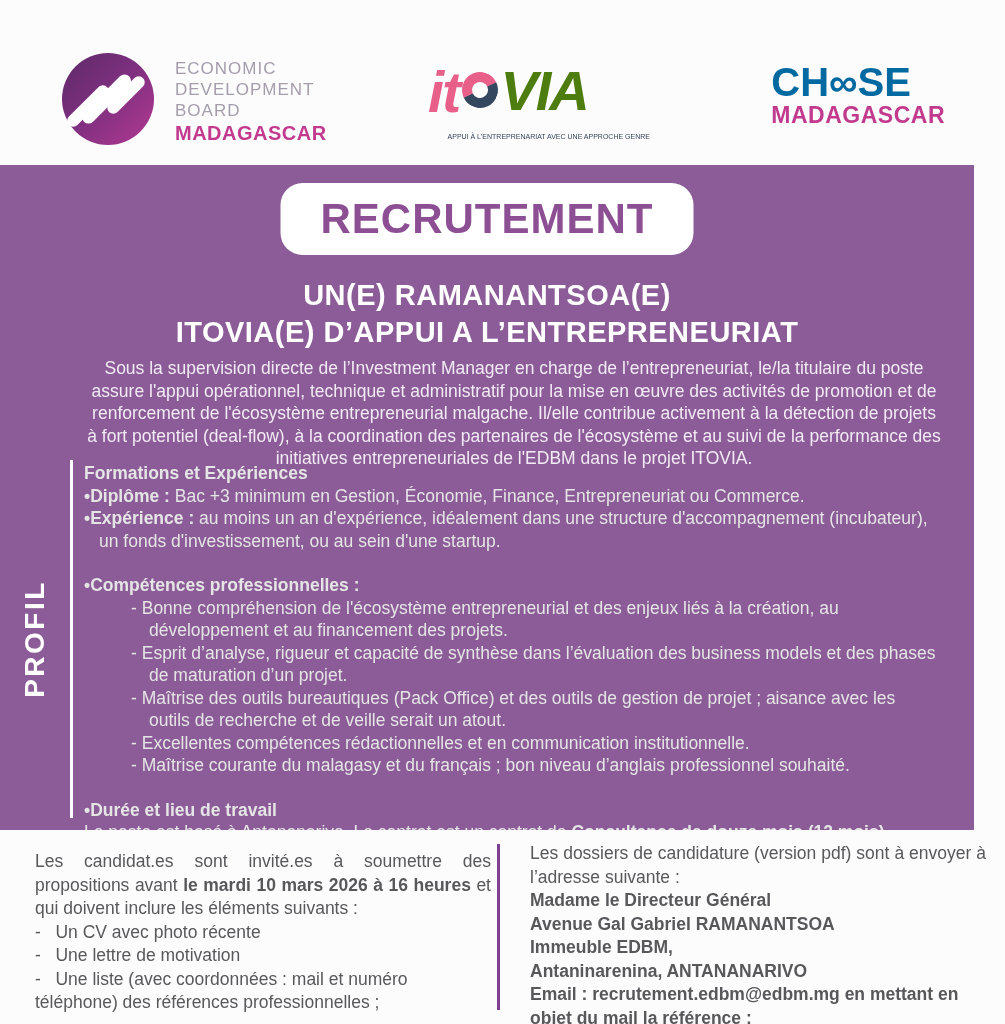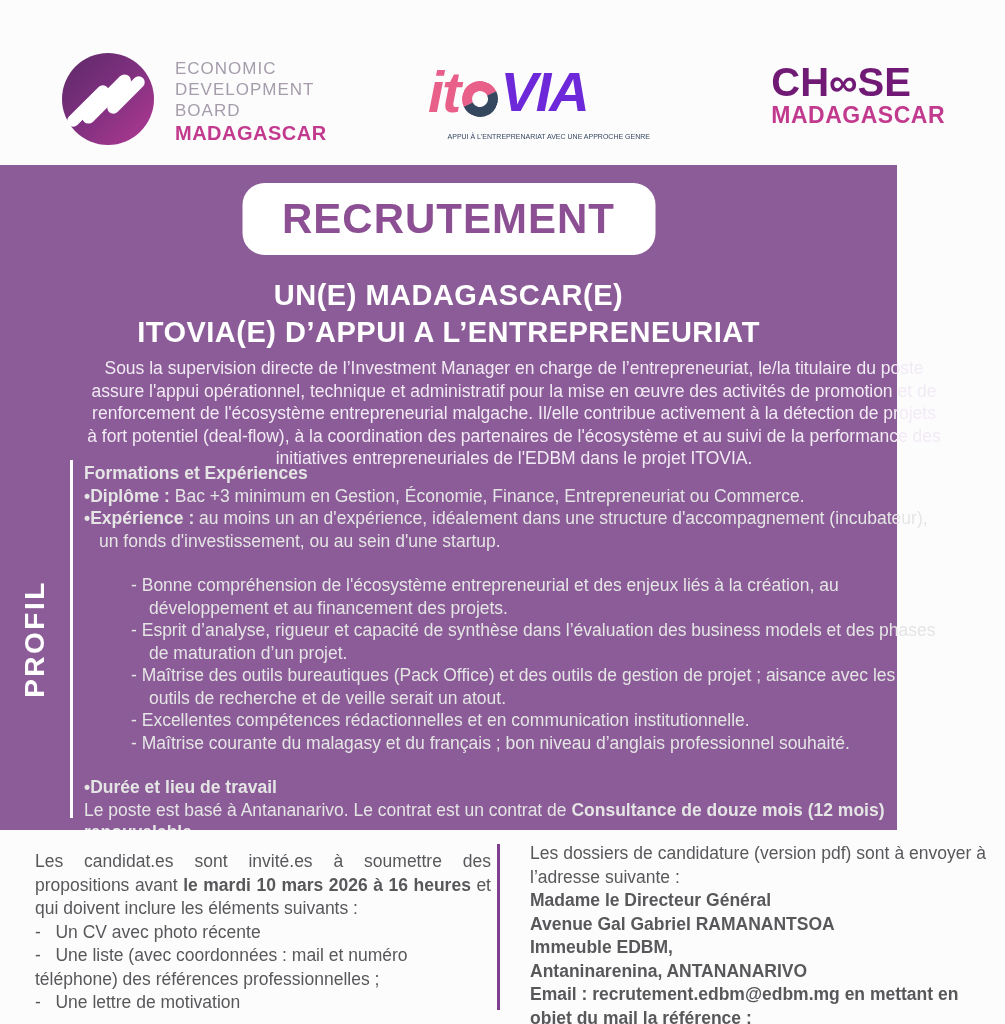--- a/index.html
+++ b/index.html
@@ -21,36 +21,36 @@
   }
   .edbm-stroke { position:absolute; background:#ffffff; border-radius:7px; transform:rotate(45deg); }
   .edbm-s1 { width:12px; height:54px; left:20px; top:26px; }
   .edbm-s2 { width:13px; height:64px; left:38px; top:14px; }
   .edbm-s3 { width:12px; height:48px; left:58px; top:18px; }
   .edbm-text { position:absolute; left:113px; top:10px; }
   .edbm-line { font-size:17px; line-height:21px; color:#a59dab; letter-spacing:1px; }
   .edbm-country { font-size:20px; line-height:24px; font-weight:700; color:#c23a8e; letter-spacing:.5px; }
 
   .itovia { position:absolute; left:428px; top:58px; width:210px; height:90px; }
-  .itovia-row { display:flex; align-items:center; }
+  .itovia-row { display:flex; }
   .itovia-it { font-style:italic; font-weight:800; font-size:58px; color:#e85f8a; letter-spacing:-2px; }
   .itovia-o {
     display:inline-block; width:36px; height:36px; border-radius:50%;
     border:10px solid #e85f8a; border-bottom-color:#35465f; border-right-color:#35465f;
     transform:rotate(20deg); margin:14px 2px 0 3px;
   }
-  .itovia-via { font-style:italic; font-weight:800; font-size:56px; color:#6d28d9; letter-spacing:-2px; }
+  .itovia-via { font-style:italic; font-weight:800; font-size:56px; color:#4d7c0f; letter-spacing:-2px; }
   .itovia-tagline { position:absolute; right:-12px; bottom:8px; font-size:7px; color:#35465f; white-space:nowrap; }
 
   .choose { position:absolute; right:60px; top:62px; text-align:left; }
-  .choose-line1 { font-size:40px; line-height:40px; font-weight:800; color:#701a75; letter-spacing:0px; }
+  .choose-line1 { font-size:40px; line-height:40px; font-weight:800; color:#0369a1; letter-spacing:0px; }
   .choose-line2 { font-size:23px; line-height:26px; font-weight:800; color:#c23a8e; letter-spacing:.5px; }
 
   
-  .body-purple { position:absolute; top:165px; left:0; width:897px; height:665px; background:#8b5c97; }
+  .body-purple { position:absolute; top:165px; left:0; width:974px; height:665px; background:#8b5c97; }
 
   .badge {
     position:absolute; left:50%; transform:translateX(-50%); top:18px;
     background:#ffffff; border-radius:22px; padding:12px 40px;
   }
   .badge-text { font-size:42px; font-weight:800; color:#8d4f93; letter-spacing:1px; }
 
   .job-title { position:absolute; top:112px; left:0; width:100%; text-align:center; color:#ffffff; }
   .job-title-line { font-size:29px; line-height:37px; font-weight:800; letter-spacing:.5px; }
 
@@ -133,41 +133,42 @@
 
 </div>
 
 <div class="body-purple">
 
   <div class="badge">
     <span class="badge-text">RECRUTEMENT</span>
   </div>
 
   <div class="job-title">
-    <div class="job-title-line">UN(E) MADAGASCAR(E)</div>
+    <div class="job-title-line">UN(E) RAMANANTSOA(E)</div>
     <div class="job-title-line">ITOVIA(E) D’APPUI A L’ENTREPRENEURIAT</div>
   </div>
 
   <div class="intro">Sous la supervision directe de l’Investment Manager en charge de l’entrepreneuriat, le/la titulaire du poste assure l'appui opérationnel, technique et administratif pour la mise en œuvre des activités de promotion et de renforcement de l'écosystème entrepreneurial malgache. Il/elle contribue activement à la détection de projets à fort potentiel (deal-flow), à la coordination des partenaires de l'écosystème et au suivi de la performance des initiatives entrepreneuriales de l'EDBM dans le projet ITOVIA.</div>
 
   <div class="profil-rail"></div>
   <div class="profil-box">
     <span class="profil-label">PROFIL</span>
   </div>
 
   <div class="profil-content">
 
     <div class="sec-heading">Formations et Expériences</div>
 
     <div class="b-item"><span class="b-label">Diplôme :</span><span> Bac +3 minimum en Gestion, Économie, Finance, Entrepreneuriat ou Commerce.</span></div>
 
     <div class="b-item"><span class="b-label">Expérience :</span><span> au moins un an d'expérience, idéalement dans une structure d'accompagnement (incubateur), un fonds d'investissement, ou au sein d'une startup.</span></div>
 
     <div class="spacer"></div>
 
+    <div class="b-item"><span class="b-label">Compétences professionnelles :</span></div>
 
     <div class="sub-item">Bonne compréhension de l'écosystème entrepreneurial et des enjeux liés à la création, au développement et au financement des projets.</div>
     <div class="sub-item">Esprit d’analyse, rigueur et capacité de synthèse dans l’évaluation des business models et des phases de maturation d’un projet.</div>
     <div class="sub-item">Maîtrise des outils bureautiques (Pack Office) et des outils de gestion de projet ; aisance avec les outils de recherche et de veille serait un atout.</div>
     <div class="sub-item">Excellentes compétences rédactionnelles et en communication institutionnelle.</div>
     <div class="sub-item">Maîtrise courante du malagasy et du français ; bon niveau d’anglais professionnel souhaité.</div>
 
     <div class="spacer"></div>
 
     <div class="b-item"><span class="b-label">Durée et lieu de travail</span></div>
@@ -176,22 +177,22 @@
 
   </div>
 
 </div>
 
 <div class="footer">
 
   <div class="f-left">
     <span>Les candidat.es sont invité.es à soumettre des propositions avant </span><span class="bold">le mardi 10 mars 2026 à 16 heures</span><span> et qui doivent inclure les éléments suivants :</span>
     <div class="f-item">Un CV avec photo récente</div>
+    <div class="f-item">Une lettre de motivation</div>
     <div class="f-item">Une liste (avec coordonnées : mail et numéro téléphone) des références professionnelles ;</div>
-    <div class="f-item">Une lettre de motivation</div>
   </div>
 
   <div class="f-divider"></div>
 
   <div class="f-right">
     <div>Les dossiers de candidature (version pdf) sont à envoyer à l’adresse suivante :</div>
     <div class="f-addr">Madame le Directeur Général</div>
     <div class="f-addr">Avenue Gal Gabriel RAMANANTSOA</div>
     <div class="f-addr">Immeuble EDBM,</div>
     <div class="f-addr">Antaninarenina, ANTANANARIVO</div>

